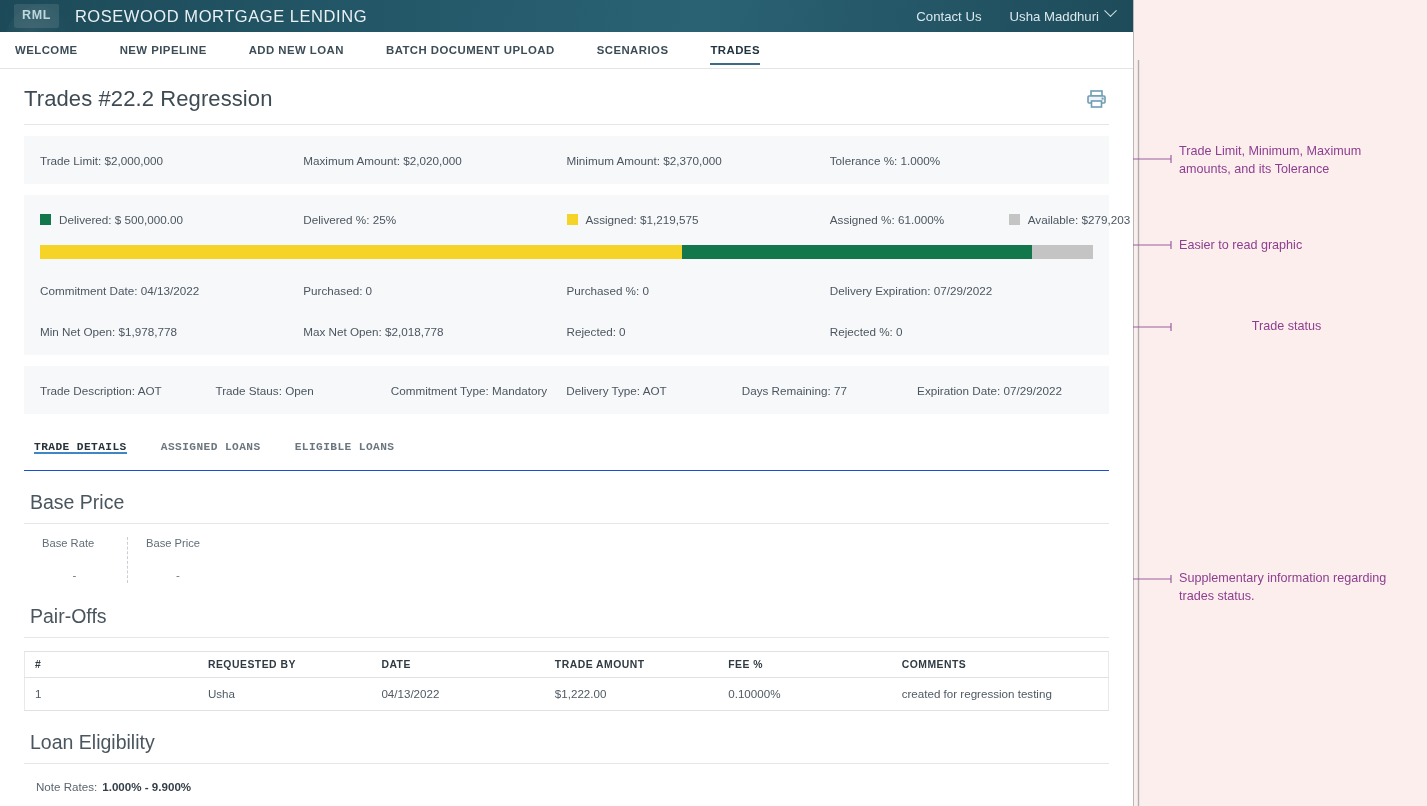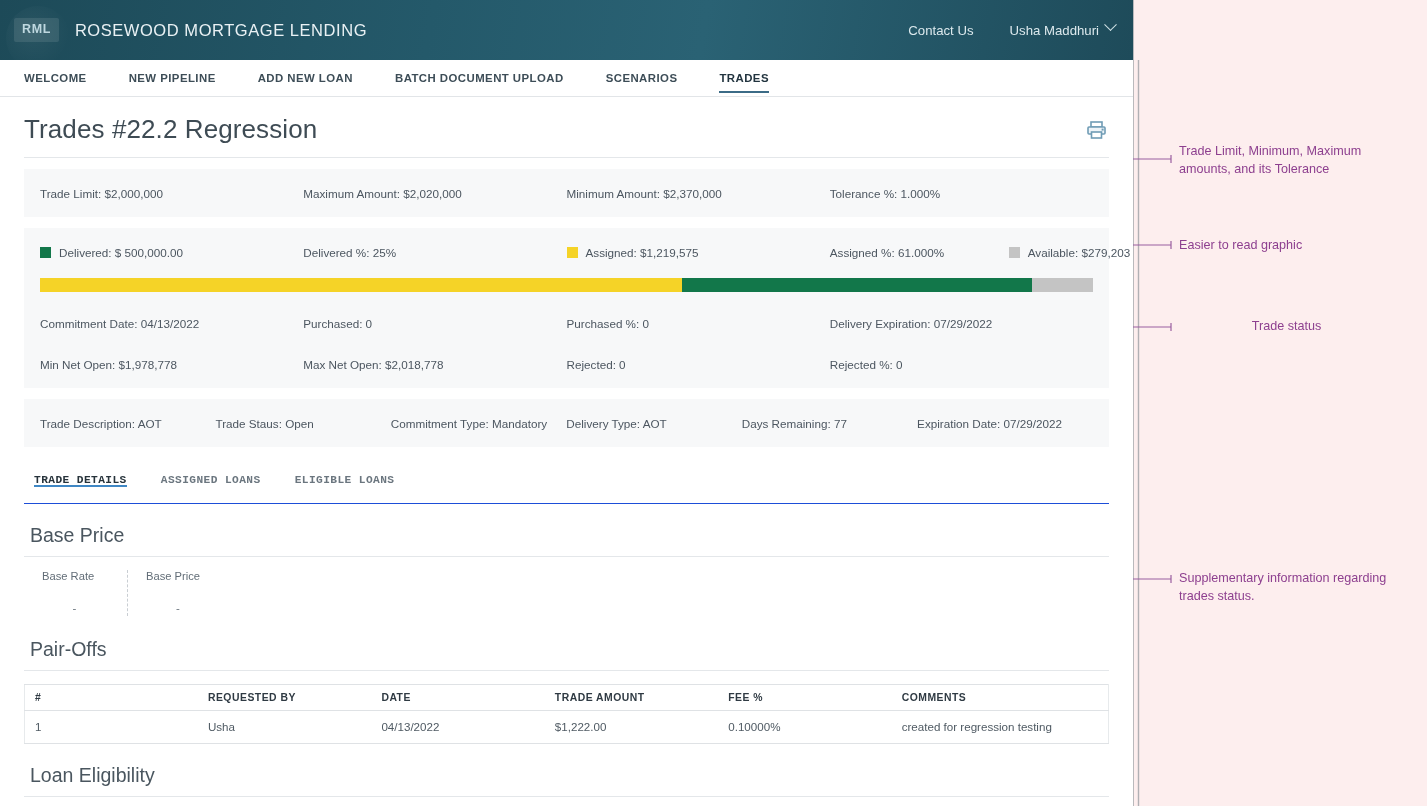--- a/index.html
+++ b/index.html
@@ -22,21 +22,21 @@
     position: absolute;
     left: 0; top: 0;
     width: 1133px; height: 806px;
     background: #ffffff;
     overflow: hidden;
   }
 
   
   .topbar {
     position: relative;
-    height: 60px;
+    height: 32px;
     background: linear-gradient(100deg, #1d4a58 0%, #24596a 38%, #2a6274 62%, #1e4b5a 100%);
     display: flex;
     align-items: center;
     padding: 0 18px 0 14px;
   }
   .topbar::before {
     content: "";
     position: absolute;
     left: 6px; top: 6px;
     width: 64px; height: 64px;
@@ -58,21 +58,21 @@
     color: #e9f1f4;
     font-size: 16.5px;
     letter-spacing: 0.55px;
     margin-left: 16px;
     font-weight: 400;
   }
   .topbar-right {
     margin-left: auto;
     display: flex;
     align-items: center;
-    gap: 36px;
+    gap: 28px;
   }
   .topbar-link {
     color: #dce9ed;
     font-size: 13.2px;
     text-decoration: none;
     white-space: nowrap;
   }
   .user-menu {
     display: flex;
     gap: 7px;
@@ -87,21 +87,21 @@
     border-bottom: 1.4px solid #cfe0e5;
     transform: rotate(45deg) translate(-2px,-2px);
   }
 
   
   .navbar {
     height: 37px;
     border-bottom: 1px solid #e2e5e8;
     display: flex;
     align-items: stretch;
-    padding-left: 24px;
+    padding-left: 15px;
     background: #fff;
   }
   .nav-item {
     display: flex;
     align-items: center;
     position: relative;
     font-size: 11.4px;
     font-weight: 700;
     letter-spacing: 0.45px;
     color: #3d4d57;
@@ -123,21 +123,21 @@
   .page-body { padding: 0 24px; }
 
   .page-head {
     display: flex;
     align-items: center;
     padding-top: 17px;
     padding-bottom: 12px;
     border-bottom: 1px solid #e4e7ea;
   }
   .page-title {
-    font-size: 26px;
+    font-size: 22px;
     font-weight: 400;
     color: #3e4b54;
     letter-spacing: 0.1px;
   }
   .print-btn {
     margin-left: auto;
     width: 26px; height: 24px;
     display: flex; align-items: center; justify-content: center;
     cursor: pointer;
   }

